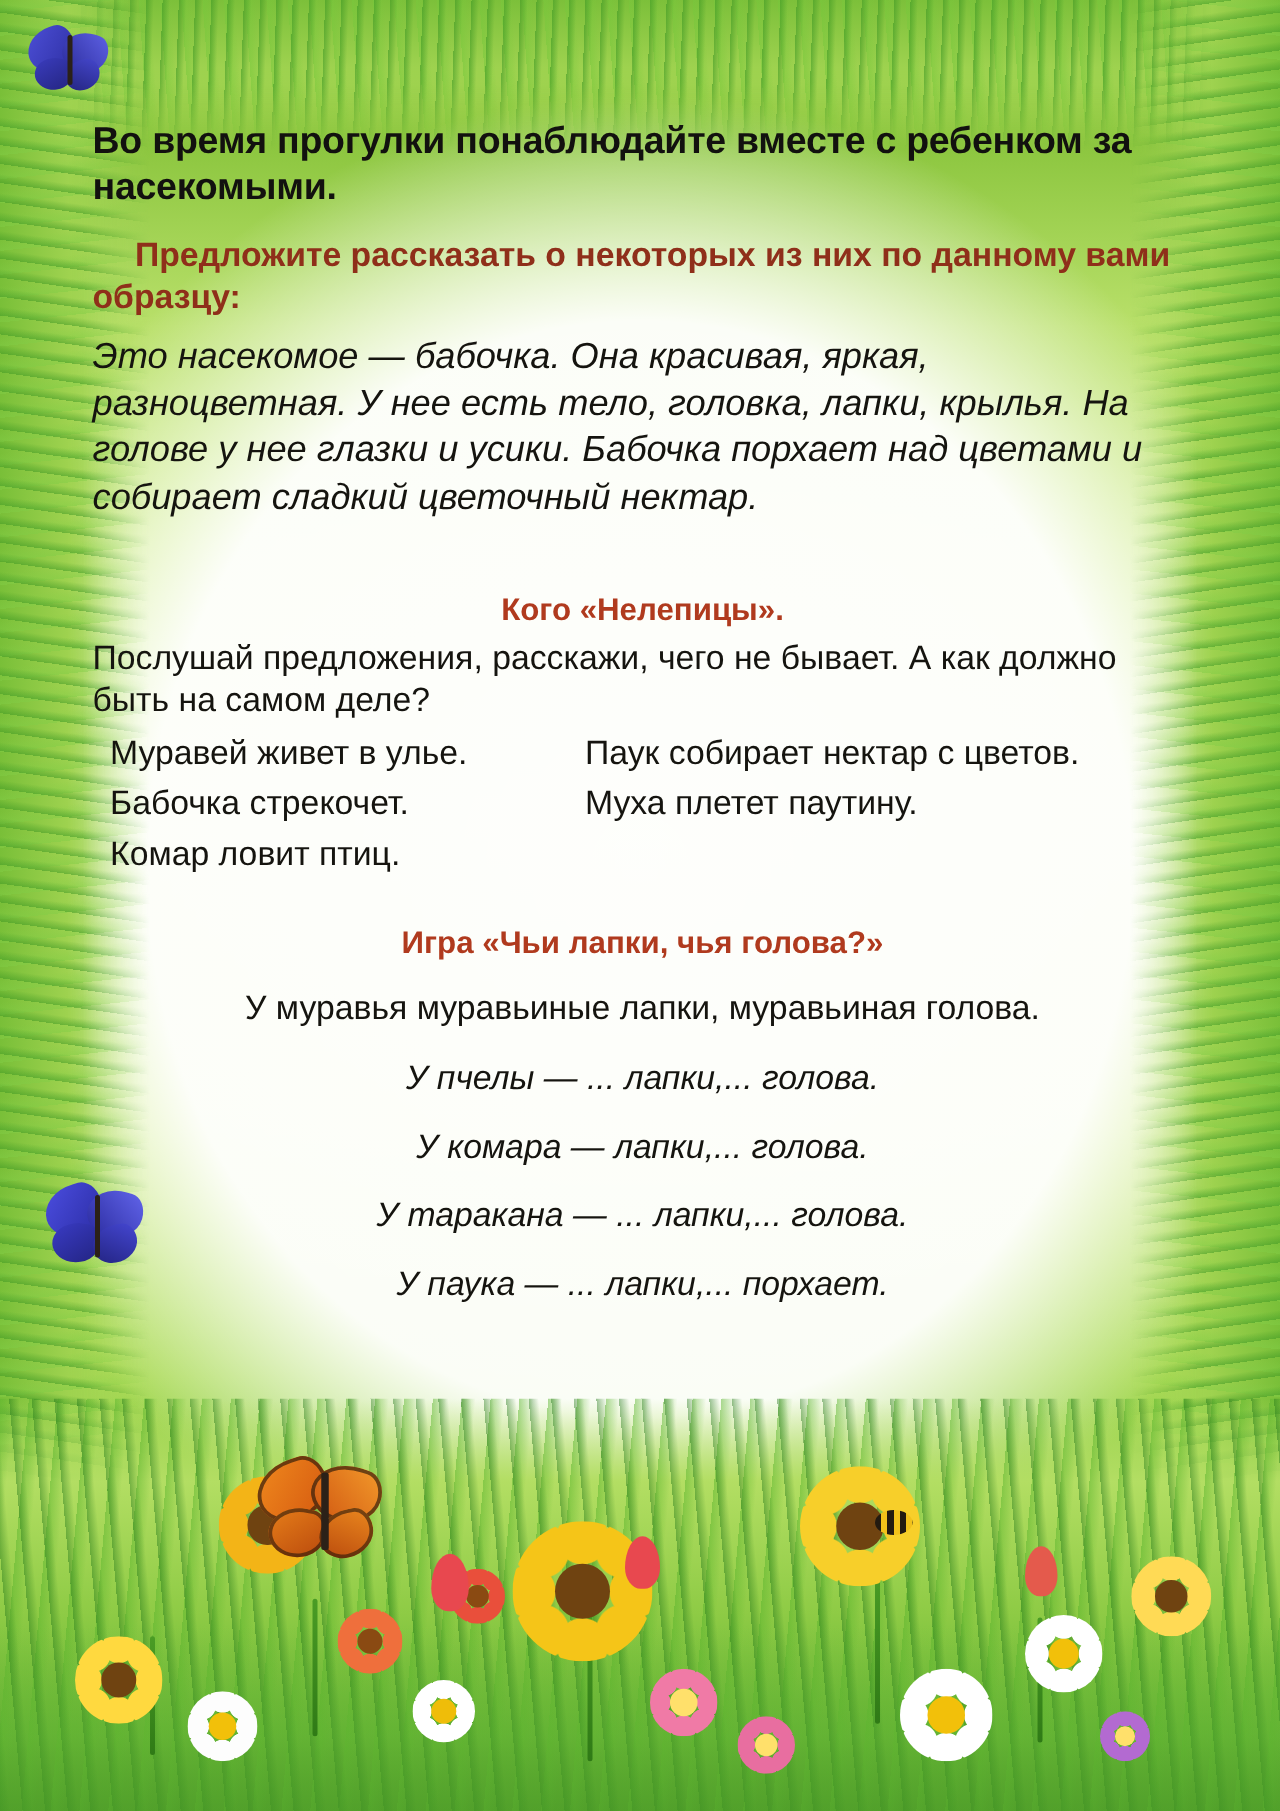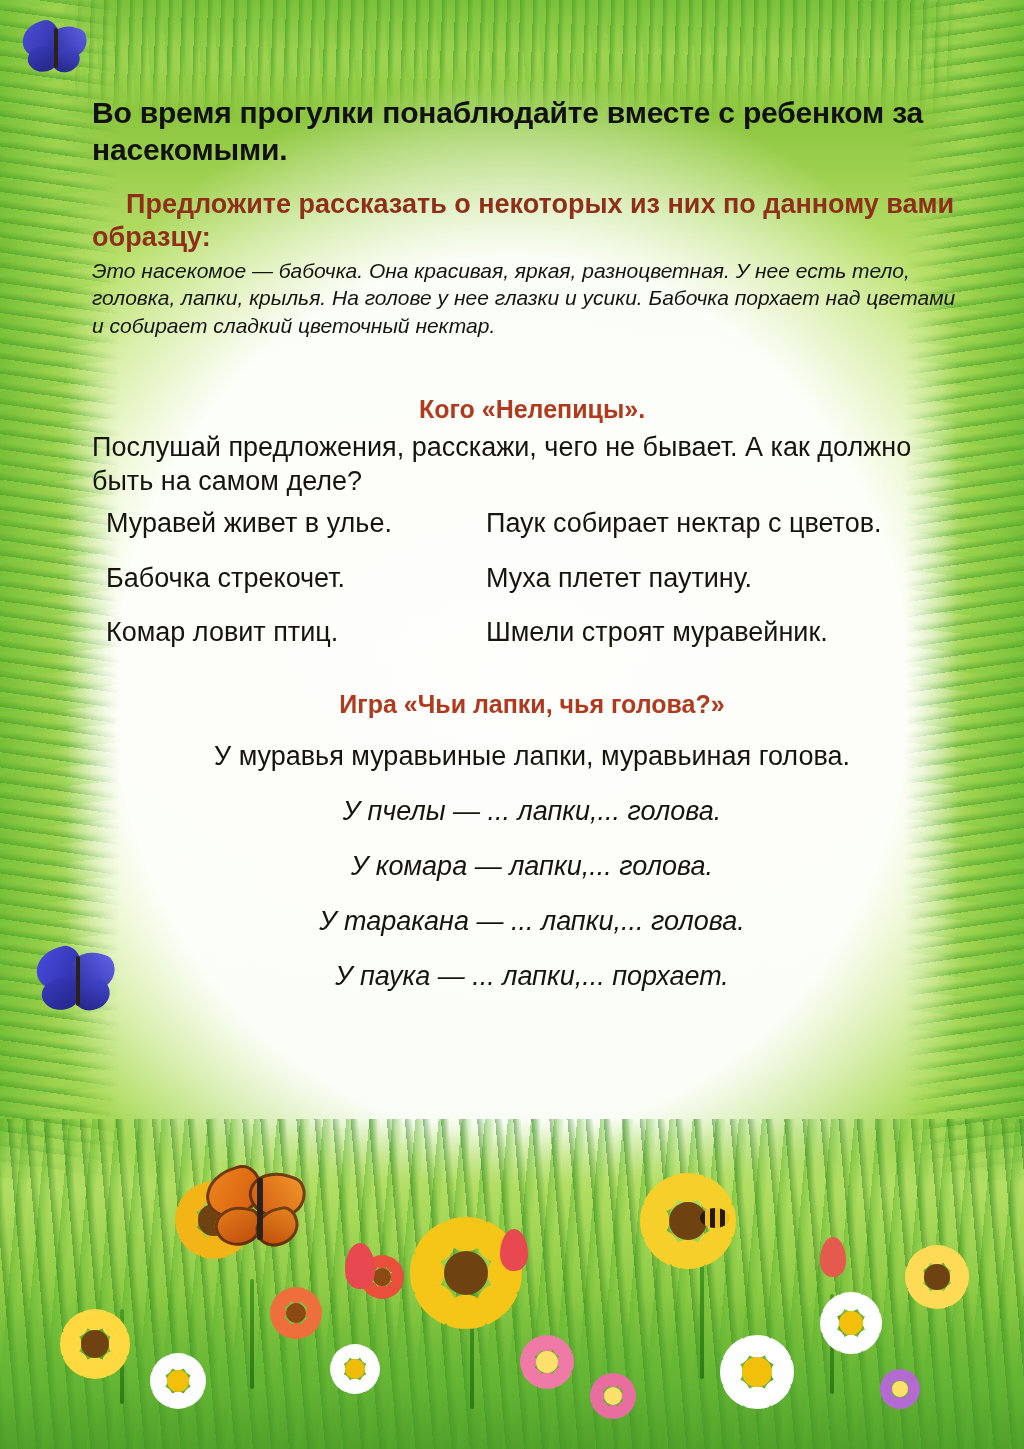--- a/index.html
+++ b/index.html
@@ -126,21 +126,21 @@
   .bf-body {
     position: absolute;
     width: 4px;
     border-radius: 2px;
     background: #2b2118;
   }
 
   
   .content {
     position: absolute;
-    left: 92px;
+    left: 74px;
     top: 95px;
     width: 880px;
     color: #1b1b1b;
   }
 
   .lead {
     font-size: 30px;
     font-weight: 700;
     line-height: 1.22;
     color: #12110f;
@@ -150,22 +150,22 @@
   .sub {
     margin-top: 20px;
     font-size: 27px;
     font-weight: 700;
     line-height: 1.22;
     color: #8f2f1a;
     text-indent: 34px;
   }
 
   .sample {
-    margin-top: 3px;
-    font-size: 21px;
+    margin-top: 13px;
+    font-size: 29px;
     font-style: italic;
     line-height: 1.30;
     color: #15140f;
   }
 
   .game-title {
     text-align: center;
     font-size: 25px;
     font-weight: 700;
     color: #b03a1e;
@@ -177,21 +177,21 @@
     margin-top: 6px;
     font-size: 27px;
     line-height: 1.26;
     color: #15140f;
   }
 
   .nonsense {
     margin-top: 8px;
     display: grid;
     grid-template-columns: 380px 1fr;
-    row-gap: 20px;
+    row-gap: 6px;
     font-size: 27px;
     line-height: 1.28;
     color: #15140f;
     padding-left: 14px;
   }
 
   .whose {
     margin-top: 6px;
     text-align: center;
     font-size: 27px;
@@ -317,21 +317,20 @@
     <div class="game-title game1-title">Кого «Нелепицы».</div>
 
     <div class="para">Послушай предложения, расскажи, чего не бывает. А как должно быть на самом деле?</div>
 
     <div class="nonsense">
       <div>Муравей живет в улье.</div>
       <div>Паук собирает нектар с цветов.</div>
       <div>Бабочка стрекочет.</div>
       <div>Муха плетет паутину.</div>
       <div>Комар ловит птиц.</div>
-      <div>Шмели строят муравейник.</div>
     </div>
 
     <div class="game-title game2-title">Игра «Чьи лапки, чья голова?»</div>
 
     <div class="whose">
       <div>У муравья муравьиные лапки, муравьиная голова.</div>
       <div class="ital">У пчелы — ... лапки,... голова.</div>
       <div class="ital">У комара — лапки,... голова.</div>
       <div class="ital">У таракана — ... лапки,... голова.</div>
       <div class="ital">У паука — ... лапки,... порхает.</div>

